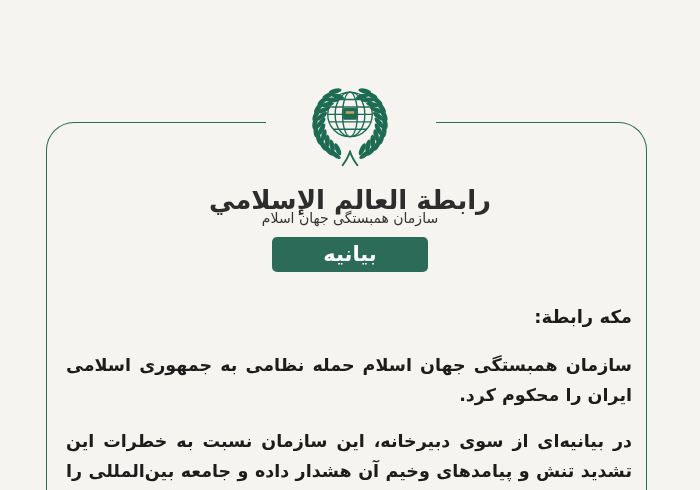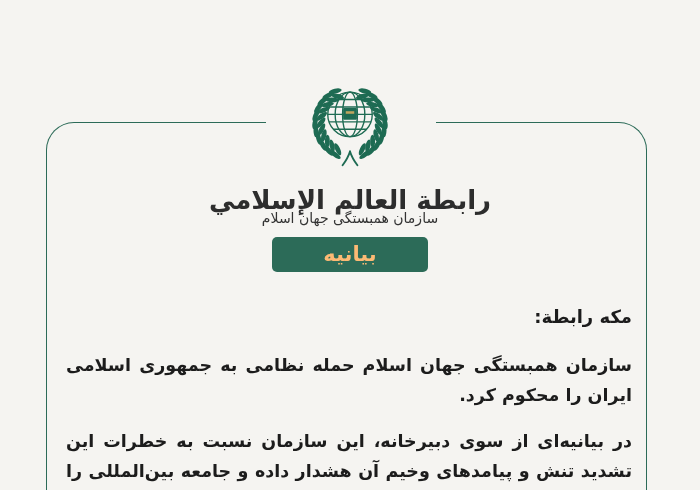--- a/index.html
+++ b/index.html
@@ -63,21 +63,21 @@
     font-size:14px;
     color:#333;
     z-index:3;
   }
   .banner{
     position:absolute;
     left:272px;top:237px;
     width:156px;height:35px;
     background:var(--green);
     border-radius:5px;
-    color:#fdba74;
+    color:#ffffff;
     font-size:21px;
     font-weight:700;
     text-align:center;
     line-height:34px;
     direction:rtl;
     z-index:3;
   }
   .content{
     position:absolute;
     left:66px;top:0;

